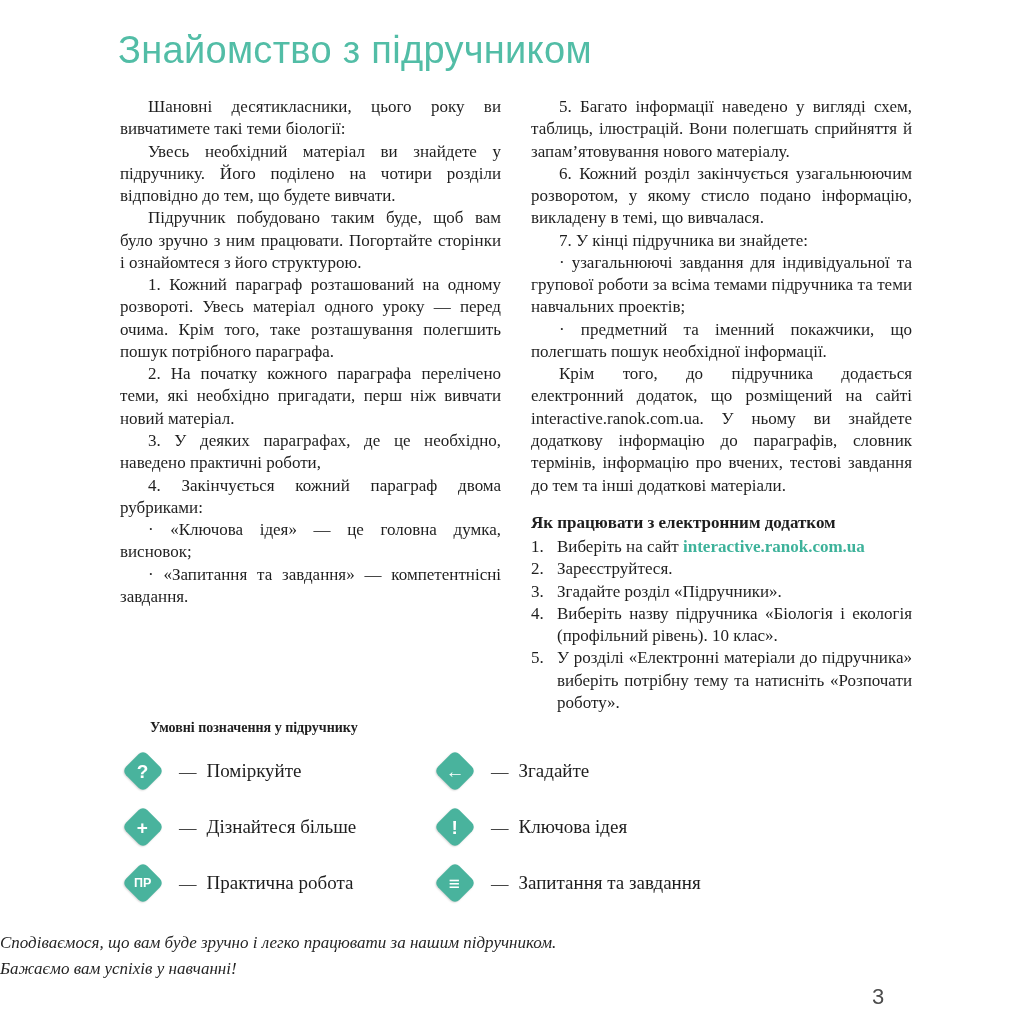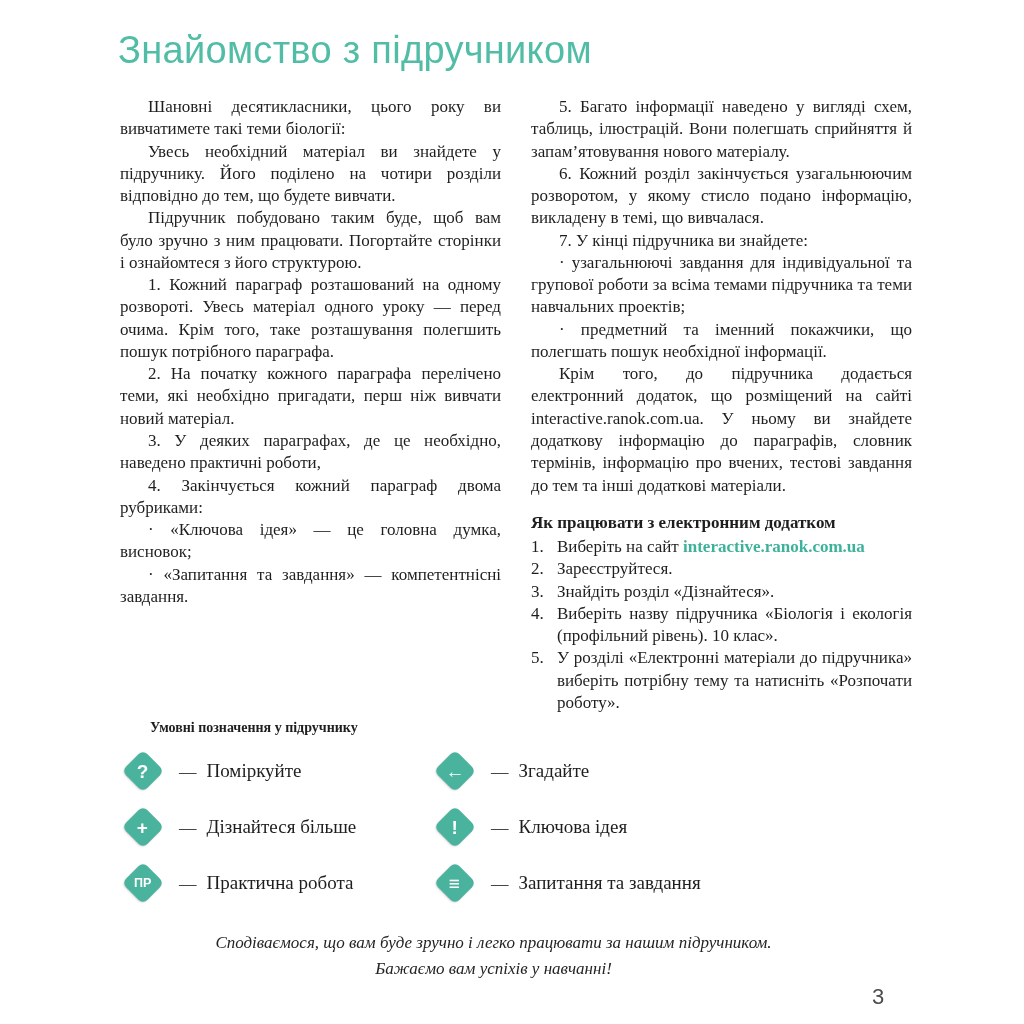--- a/index.html
+++ b/index.html
@@ -41,21 +41,21 @@
   }
   .dicon-glyph{
     transform:rotate(-45deg);color:#ffffff;
     font-family:"Liberation Sans","DejaVu Sans",sans-serif;
     font-weight:bold;font-size:19px;line-height:1;
   }
   .dicon-glyph.small{font-size:12.5px;}
   .legend-dash{margin:0 10px 0 13px;font-size:17.5px;}
   .legend-label{font-size:19px;}
   .footer{
-    position:absolute;left:0;top:930px;width:987px;text-align:center;
+    position:absolute;left:0;top:930px;width:987px;
     font-style:italic;font-size:17px;line-height:1.5;color:#242424;
   }
   .footer p{margin:0;}
   .page-num{
     position:absolute;left:872px;top:984px;
     font-family:"Liberation Sans","DejaVu Sans",sans-serif;
     font-size:22px;color:#4c4c4c;
   }
 </style>
 </head>
@@ -87,21 +87,21 @@
 
     <p class="howto-heading">Як працювати з електронним додатком</p>
     <div class="howto-list">
       <div class="howto-li">
         <span class="howto-num">1.</span><span>Виберіть на сайт </span><a class="site-link" href="#">interactive.ranok.com.ua</a>
       </div>
       <div class="howto-li">
         <span class="howto-num">2.</span><span>Зареєструйтеся.</span>
       </div>
       <div class="howto-li">
-        <span class="howto-num">3.</span><span>Знайдіть розділ «Дізнайтеся».</span>
+        <span class="howto-num">3.</span><span>Згадайте розділ «Підручники».</span>
       </div>
       <div class="howto-li">
         <span class="howto-num">4.</span><span>Виберіть назву підручника «Біологія і екологія (профільний рівень). 10 клас».</span>
       </div>
       <div class="howto-li">
         <span class="howto-num">5.</span><span>У розділі «Електронні матеріали до підручника» виберіть потрібну тему та натисніть «Розпочати роботу».</span>
       </div>
     </div>
   </div>
 </div>

